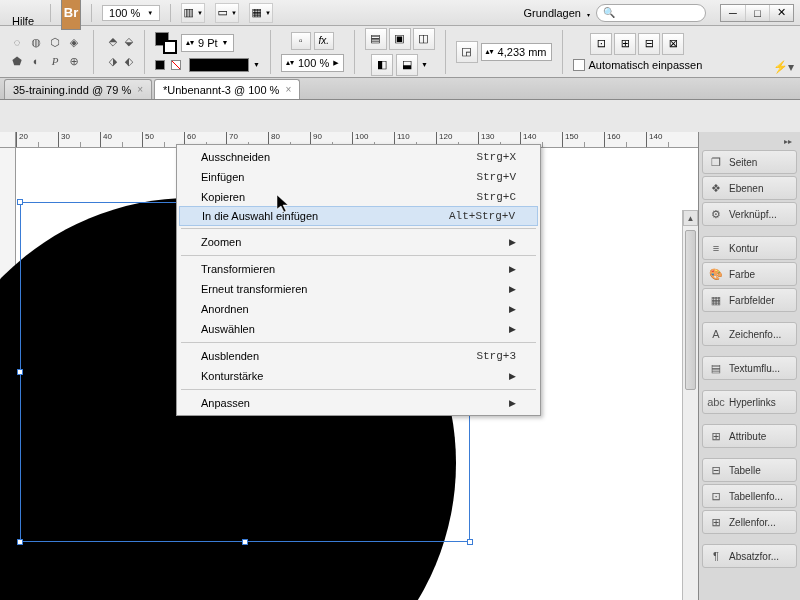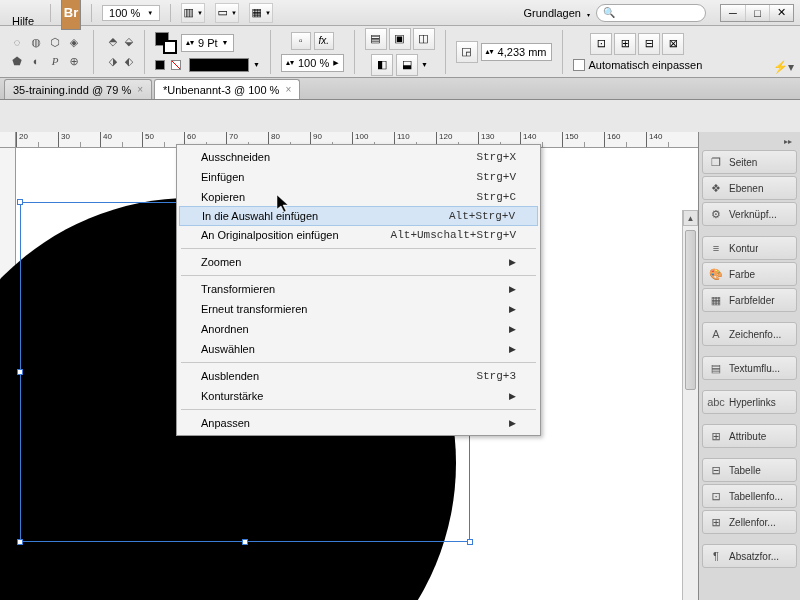--- a/index.html
+++ b/index.html
@@ -347,24 +347,20 @@
       <span class="sc">Strg+V</span>
     </div>
     <div class="row">
       <span class="lbl">Kopieren</span>
       <span class="sc">Strg+C</span>
     </div>
     <div class="row hover">
       <span class="lbl">In die Auswahl einfügen</span>
       <span class="sc">Alt+Strg+V</span>
     </div>
-    <div class="row">
-      <span class="lbl">An Originalposition einfügen</span>
-      <span class="sc">Alt+Umschalt+Strg+V</span>
-    </div>
     <div class="msep"></div>
     <div class="row">
       <span class="lbl">Zoomen</span>
       <span class="arr">▶</span>
     </div>
     <div class="msep"></div>
     <div class="row">
       <span class="lbl">Transformieren</span>
       <span class="arr">▶</span>
     </div>

